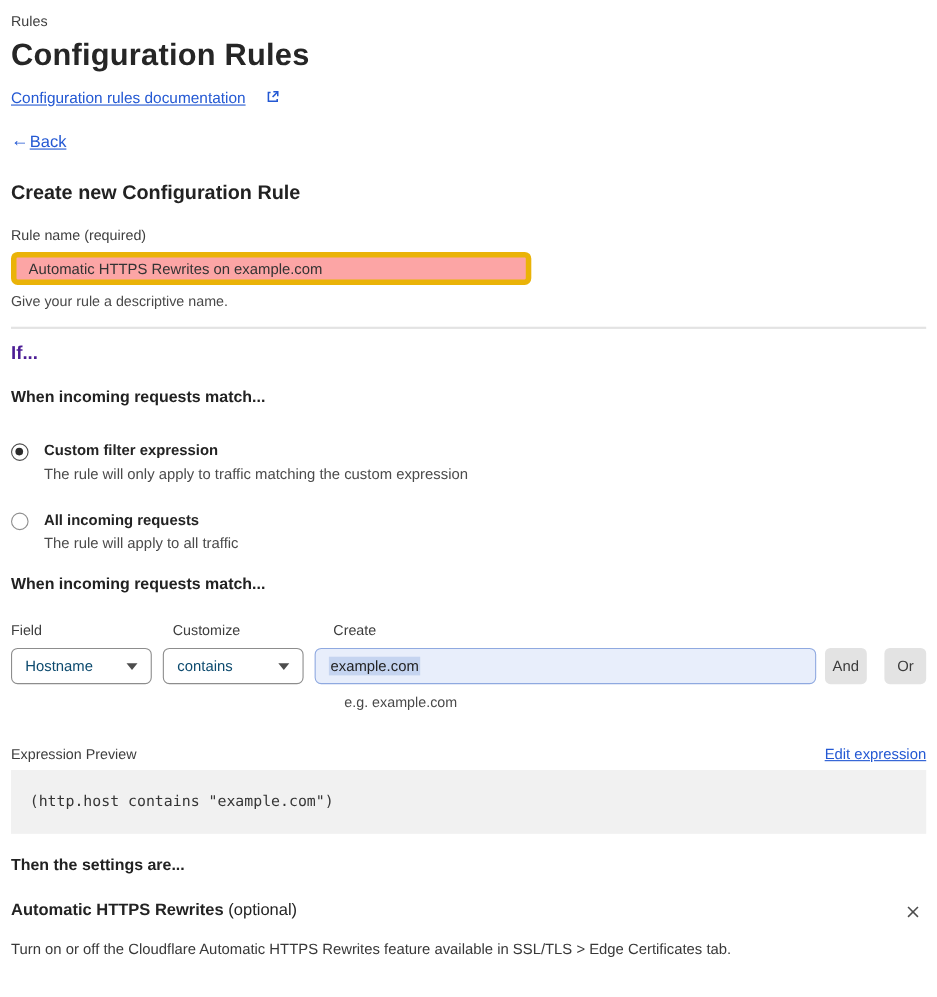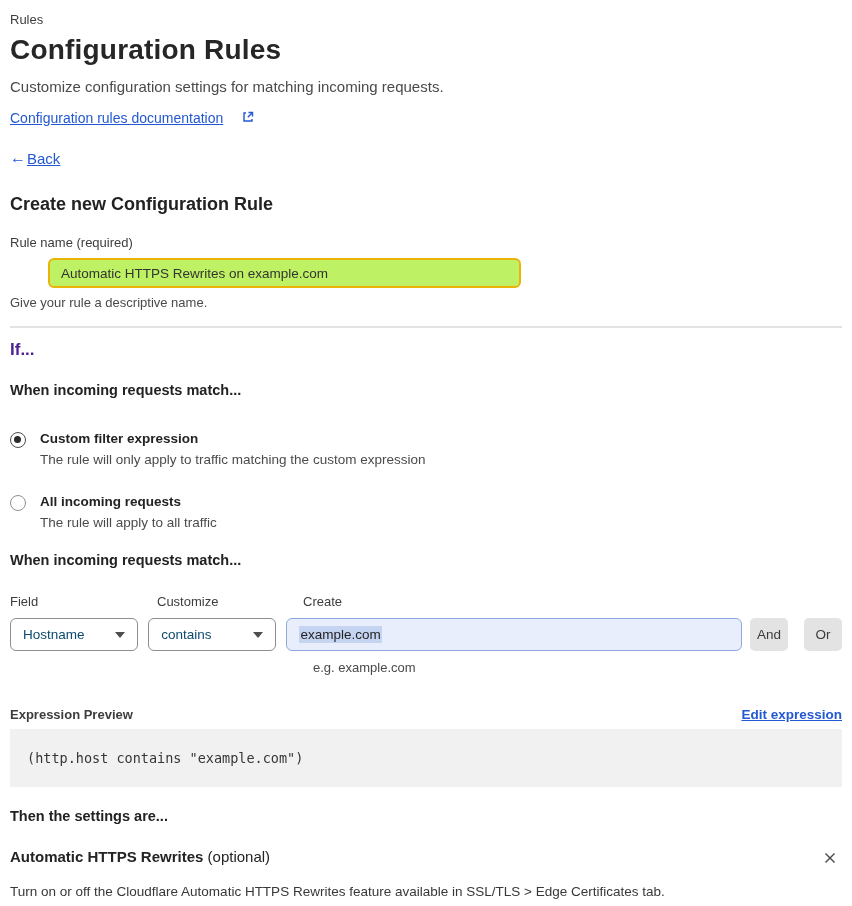--- a/index.html
+++ b/index.html
@@ -20,24 +20,24 @@
   .doc-link-row { margin-top: 15px; font-size: 14px; display: flex; align-items: center; gap: 17px; }
   .ext-icon { display: inline-block; color: #2358d3; margin-left: 2px; }
   .back-row { margin-top: 23px; font-size: 15px; display: flex; align-items: center; }
   .back-arrow { color: #2358d3; text-decoration: none; margin-right: 1px; font-size: 16px; }
 
   .section-title { font-size: 18px; font-weight: 700; color: #222; margin-top: 27px; }
 
   .field-label { font-size: 13px; color: #3d3d3d; margin-top: 20px; }
   .rule-name-input {
     margin-top: 8px; width: 473px; height: 30px;
-    border: 2px solid #eab308; border-radius: 6px;
-    background: #bef264; color: #333;
+    border: 5px solid #eab308; border-radius: 6px;
+    background: #fca5a5; color: #333;
     font-size: 13.5px; font-family: inherit;
-    padding: 0 11px; outline: none; display: block; margin-left: 38px;
+    padding: 0 11px; outline: none; display: block;
   }
   .helper-text { font-size: 13px; color: #494949; margin-top: 7px; }
 
   .divider { height: 2px; background: #e3e3e3; margin-top: 16px; width: 832px; border: none; }
 
   .if-title { font-size: 17px; font-weight: 700; color: #4c1d95; margin-top: 12px; }
   .match-title { font-size: 14.5px; font-weight: 700; color: #222; margin-top: 22px; }
 
   .radio-option { display: flex; margin-top: 27px; }
   .radio-option.second { margin-top: 33px; }
@@ -76,21 +76,21 @@
   }
   .value-selection { background: #c5d4f0; padding: 1px 1px; }
   .cond-btn {
     height: 33px; border: none; border-radius: 5px; background: #e3e3e3;
     color: #3c3c3c; font-size: 13.5px; font-family: inherit; cursor: pointer;
   }
   .and-btn { width: 42px; margin-left: 8px; }
   .or-btn { width: 41px; margin-left: 16px; }
   .eg-helper { font-size: 13px; color: #494949; margin-top: 9px; margin-left: 303px; }
 
-  .expr-row { display: flex; justify-content: space-between; align-items: flex-end; margin-top: 32px; font-weight: bold; }
+  .expr-row { display: flex; justify-content: space-between; align-items: flex-end; margin-top: 32px; }
   .expr-label { font-size: 13px; color: #3d3d3d; }
   .expr-edit { font-size: 13.5px; }
   .code-block {
     margin-top: 7px; width: 832px; height: 58px; background: #f1f1f1;
     display: flex; align-items: center; padding: 0 17px;
     font-family: "DejaVu Sans Mono", "Liberation Mono", monospace;
     font-size: 13.5px; color: #363636;
   }
 
   .then-title { font-size: 14.5px; font-weight: 700; color: #222; margin-top: 21px; }
@@ -101,21 +101,20 @@
   .close-btn { background: none; border: none; cursor: pointer; padding: 2px; margin-right: 2px; color: #4d4d4d; }
   .setting-desc { font-size: 13.5px; color: #383838; margin-top: 13px; }
 </style>
 </head>
 <body>
 
 <div class="page">
 
   <div class="breadcrumb">Rules</div>
   <h1 class="page-title">Configuration Rules</h1>
-  <div class="page-subtitle">Customize configuration settings for matching incoming requests.</div>
 
   <div class="doc-link-row">
     <a class="link">Configuration rules documentation</a>
     <span class="ext-icon">
       <svg width="12" height="12" viewBox="0 0 12 12" fill="none" stroke="currentColor" stroke-width="1.4">
         <path d="M4 2 H2 V10 H10 V8"></path>
         <path d="M6.5 1.5 H10.5 V5.5"></path>
         <path d="M10.3 1.7 L5.8 6.2"></path>
       </svg>
     </span>

